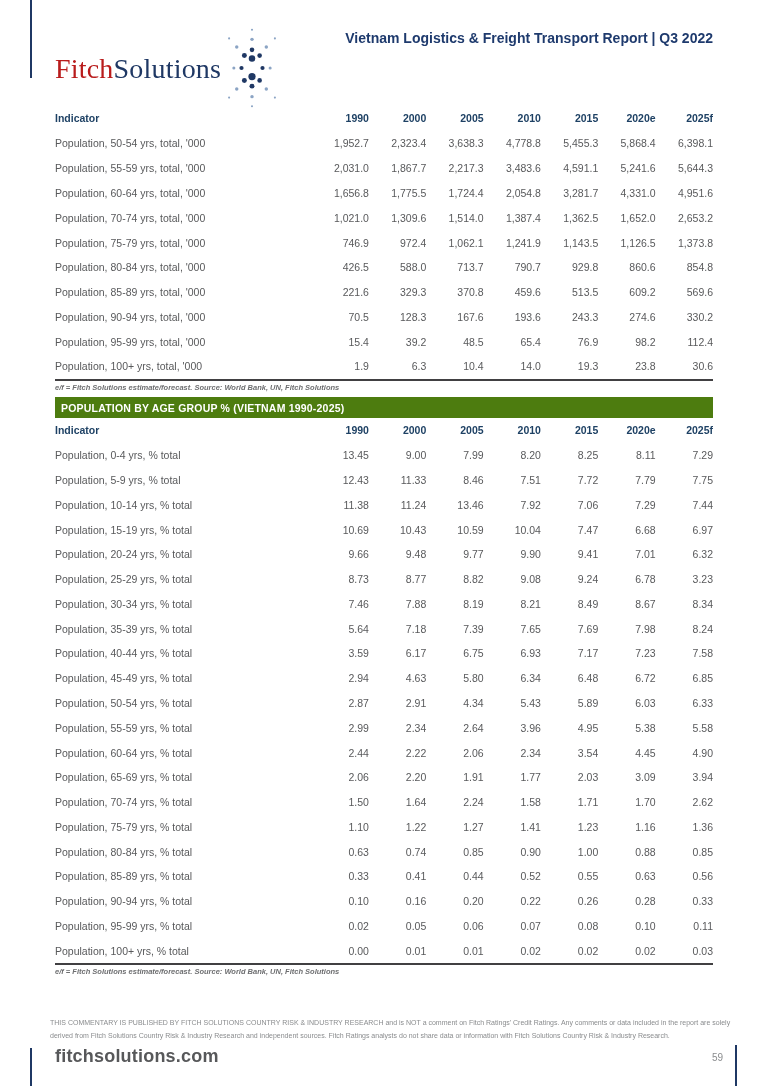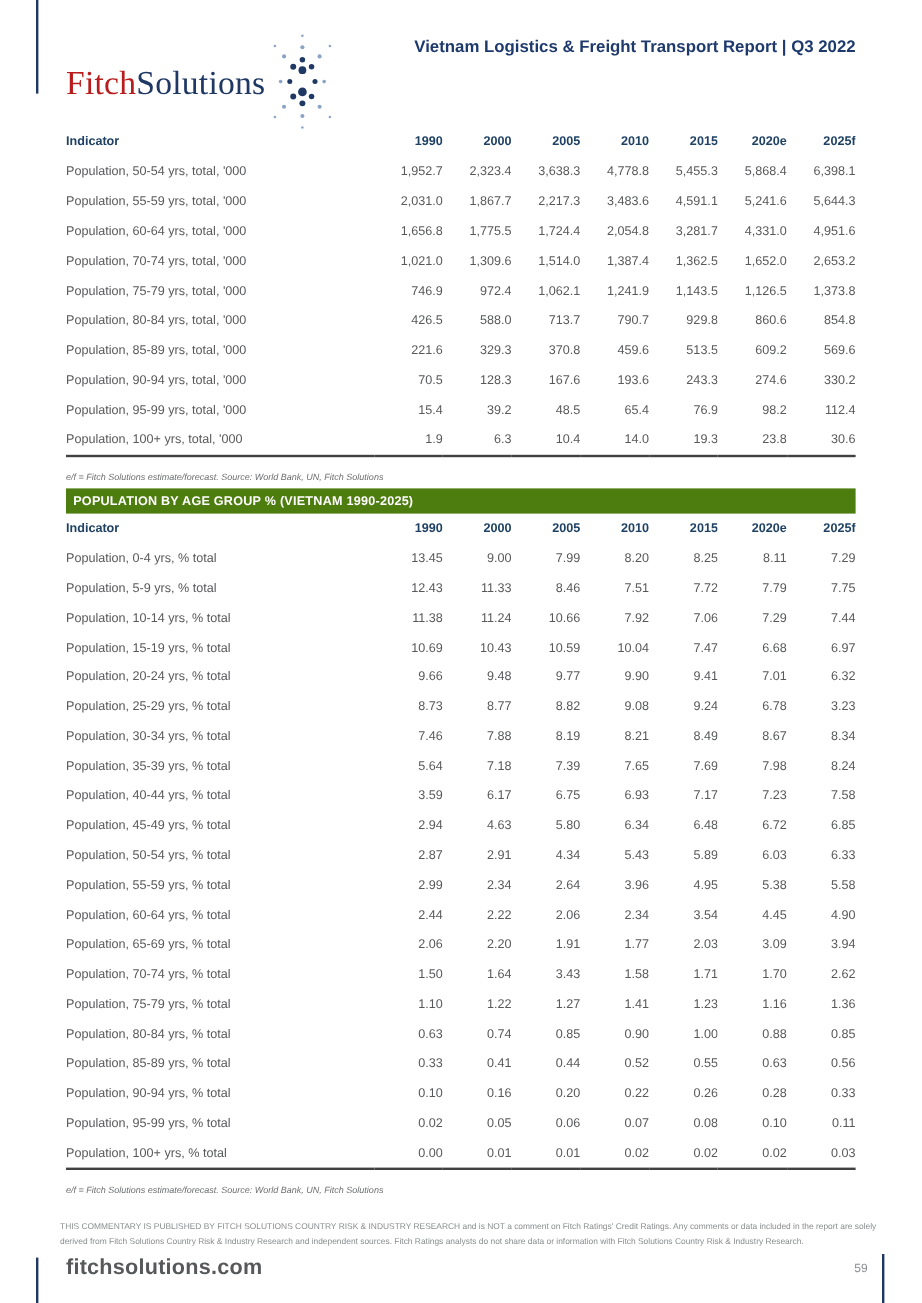--- a/index.html
+++ b/index.html
@@ -35,21 +35,22 @@
   table.data-table { width: 100%; border-collapse: collapse; table-layout: fixed; border-bottom: 2px solid #414042; }
   table.data-table th, table.data-table td {
     font-size: 10.5px; text-align: right; white-space: nowrap; overflow: hidden;
   }
   table.data-table th { color: #1e4164; font-weight: bold; padding: 2px 0 7px 0; }
   table.data-table td { color: #58595b; padding: 6.4px 0; }
   table.data-table .col-indicator { text-align: left; width: 39%; }
 
   .footnote {
     font-size: 7.5px; font-style: italic; color: #6d6e70;
-    padding: 12px 0 4px 0;
+    padding: 2px 0 4px 0;
+    font-weight: bold;
   }
   .section-bar {
     background: #4d7c0f; color: #ffffff;
     font-size: 10.5px; font-weight: bold; letter-spacing: 0.2px;
     padding: 5px 6px 4px 6px; margin: 1px 0 4px 0;
   }
 
   
   .page-footer { position: absolute; left: 0; right: 0; bottom: 0; height: 70px; }
   .disclaimer {
@@ -263,21 +264,21 @@
           <td>8.46</td>
           <td>7.51</td>
           <td>7.72</td>
           <td>7.79</td>
           <td>7.75</td>
         </tr>
         <tr>
           <td class="col-indicator">Population, 10-14 yrs, % total</td>
           <td>11.38</td>
           <td>11.24</td>
-          <td>10.66</td>
+          <td>13.46</td>
           <td>7.92</td>
           <td>7.06</td>
           <td>7.29</td>
           <td>7.44</td>
         </tr>
         <tr>
           <td class="col-indicator">Population, 15-19 yrs, % total</td>
           <td>10.69</td>
           <td>10.43</td>
           <td>10.59</td>
@@ -383,21 +384,21 @@
           <td>1.91</td>
           <td>1.77</td>
           <td>2.03</td>
           <td>3.09</td>
           <td>3.94</td>
         </tr>
         <tr>
           <td class="col-indicator">Population, 70-74 yrs, % total</td>
           <td>1.50</td>
           <td>1.64</td>
-          <td>3.43</td>
+          <td>2.24</td>
           <td>1.58</td>
           <td>1.71</td>
           <td>1.70</td>
           <td>2.62</td>
         </tr>
         <tr>
           <td class="col-indicator">Population, 75-79 yrs, % total</td>
           <td>1.10</td>
           <td>1.22</td>
           <td>1.27</td>

